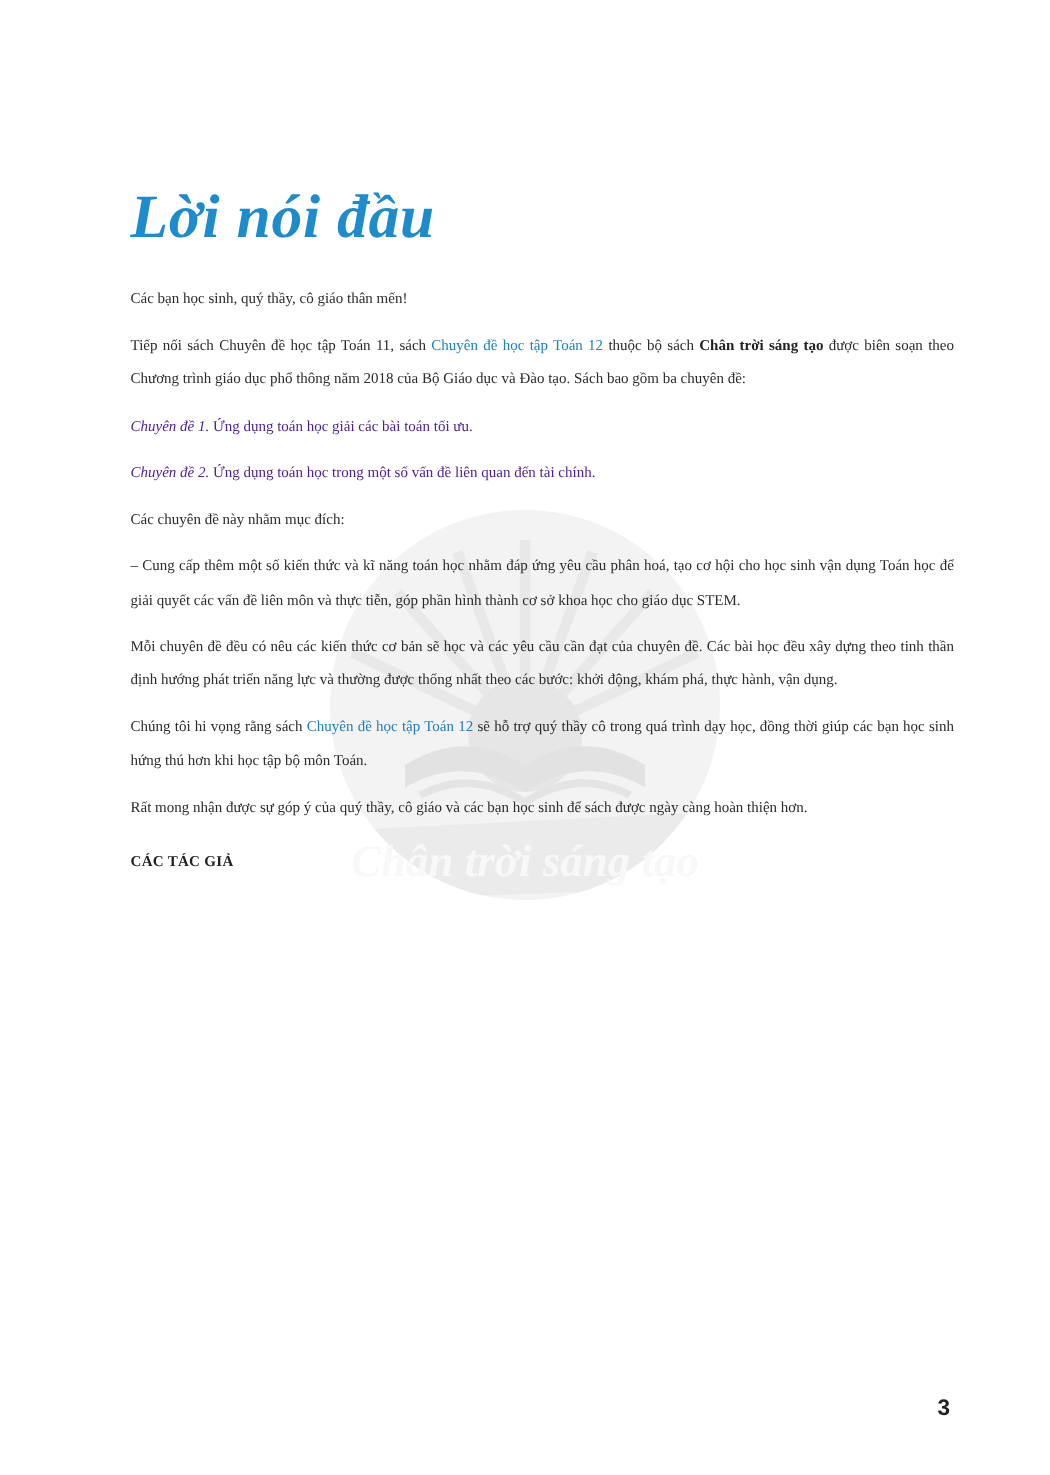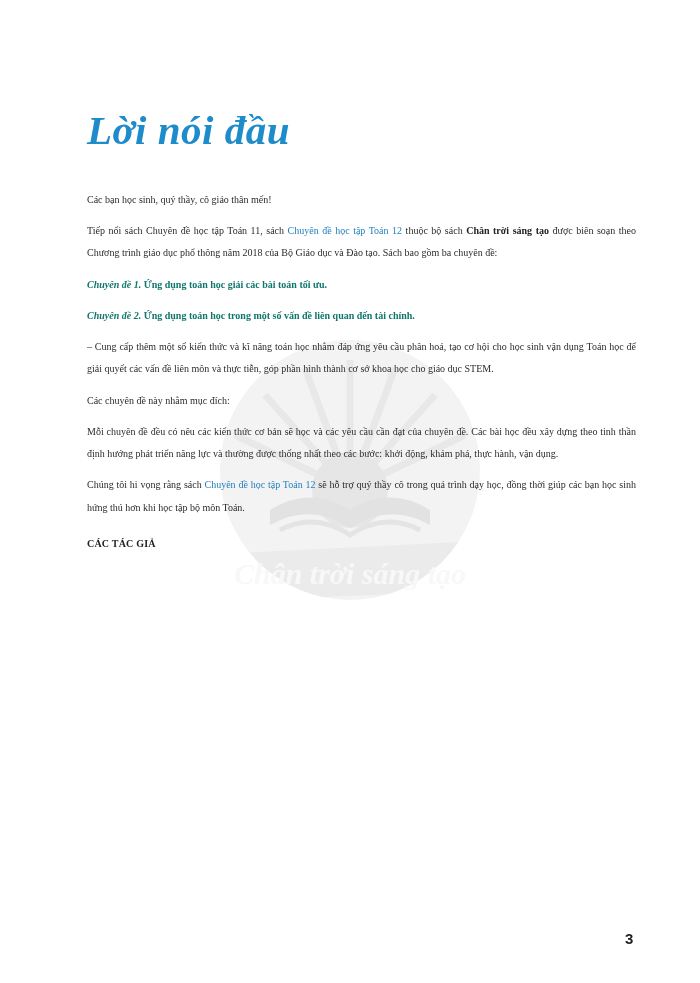--- a/index.html
+++ b/index.html
@@ -26,21 +26,21 @@
       left: 210px;
       top: 340px;
       width: 280px;
       height: 280px;
       z-index: 0;
       pointer-events: none;
     }
     .title {
       position: absolute;
       left: 87px;
-      top: 104px;
+      top: 118px;
       margin: 0;
       font-family: "Liberation Serif", "DejaVu Serif", serif;
       font-style: italic;
       font-weight: bold;
       font-size: 41px;
       line-height: 52px;
       color: #1e8bcb;
       letter-spacing: 0.5px;
       z-index: 1;
     }
@@ -59,22 +59,22 @@
     }
     .blue-b {
       color: #1f7fbd;
       font-weight: normal;
     }
     .dark-b {
       font-weight: bold;
       color: #222;
     }
     .topic {
-      color: #0f766e;
-      font-weight: bold;
+      color: #4c1d95;
+      font-weight: normal;
       text-align: right;
     }
     .topic .tlabel {
       font-style: italic;
     }
     .signature {
       text-align: center;
       font-weight: bold;
       color: #222;
       margin-top: 14px !important;
@@ -128,25 +128,26 @@
 
   <div class="body">
 
     <p>Các bạn học sinh, quý thầy, cô giáo thân mến!</p>
 
     <p><span>Tiếp nối sách Chuyên đề học tập Toán 11, sách </span><span class="blue-b">Chuyên đề học tập Toán 12</span><span> thuộc bộ sách </span><span class="dark-b">Chân trời sáng tạo</span><span> được biên soạn theo Chương trình giáo dục phổ thông năm 2018 của Bộ Giáo dục và Đào tạo. Sách bao gồm ba chuyên đề:</span></p>
 
     <p class="topic"><span class="tlabel">Chuyên đề 1.</span><span> Ứng dụng toán học giải các bài toán tối ưu.</span></p>
     <p class="topic"><span class="tlabel">Chuyên đề 2.</span><span> Ứng dụng toán học trong một số vấn đề liên quan đến tài chính.</span></p>
 
+    <p>Các chuyên đề này nhằm mục đích:</p>
     <p>– Cung cấp thêm một số kiến thức và kĩ năng toán học nhằm đáp ứng yêu cầu phân hoá, tạo cơ hội cho học sinh vận dụng Toán học để giải quyết các vấn đề liên môn và thực tiễn, góp phần hình thành cơ sở khoa học cho giáo dục STEM.</p>
-    <p>Các chuyên đề này nhằm mục đích:</p>
 
     <p>Mỗi chuyên đề đều có nêu các kiến thức cơ bản sẽ học và các yêu cầu cần đạt của chuyên đề. Các bài học đều xây dựng theo tinh thần định hướng phát triển năng lực và thường được thống nhất theo các bước: khởi động, khám phá, thực hành, vận dụng.</p>
 
     <p><span>Chúng tôi hi vọng rằng sách </span><span class="blue-b">Chuyên đề học tập Toán 12</span><span> sẽ hỗ trợ quý thầy cô trong quá trình dạy học, đồng thời giúp các bạn học sinh hứng thú hơn khi học tập bộ môn Toán.</span></p>
 
+    <p>Rất mong nhận được sự góp ý của quý thầy, cô giáo và các bạn học sinh để sách được ngày càng hoàn thiện hơn.</p>
 
     <p class="signature">CÁC TÁC GIẢ</p>
   </div>
 
   <div class="page-number">3</div>
 </div>
 
 </body></html>

